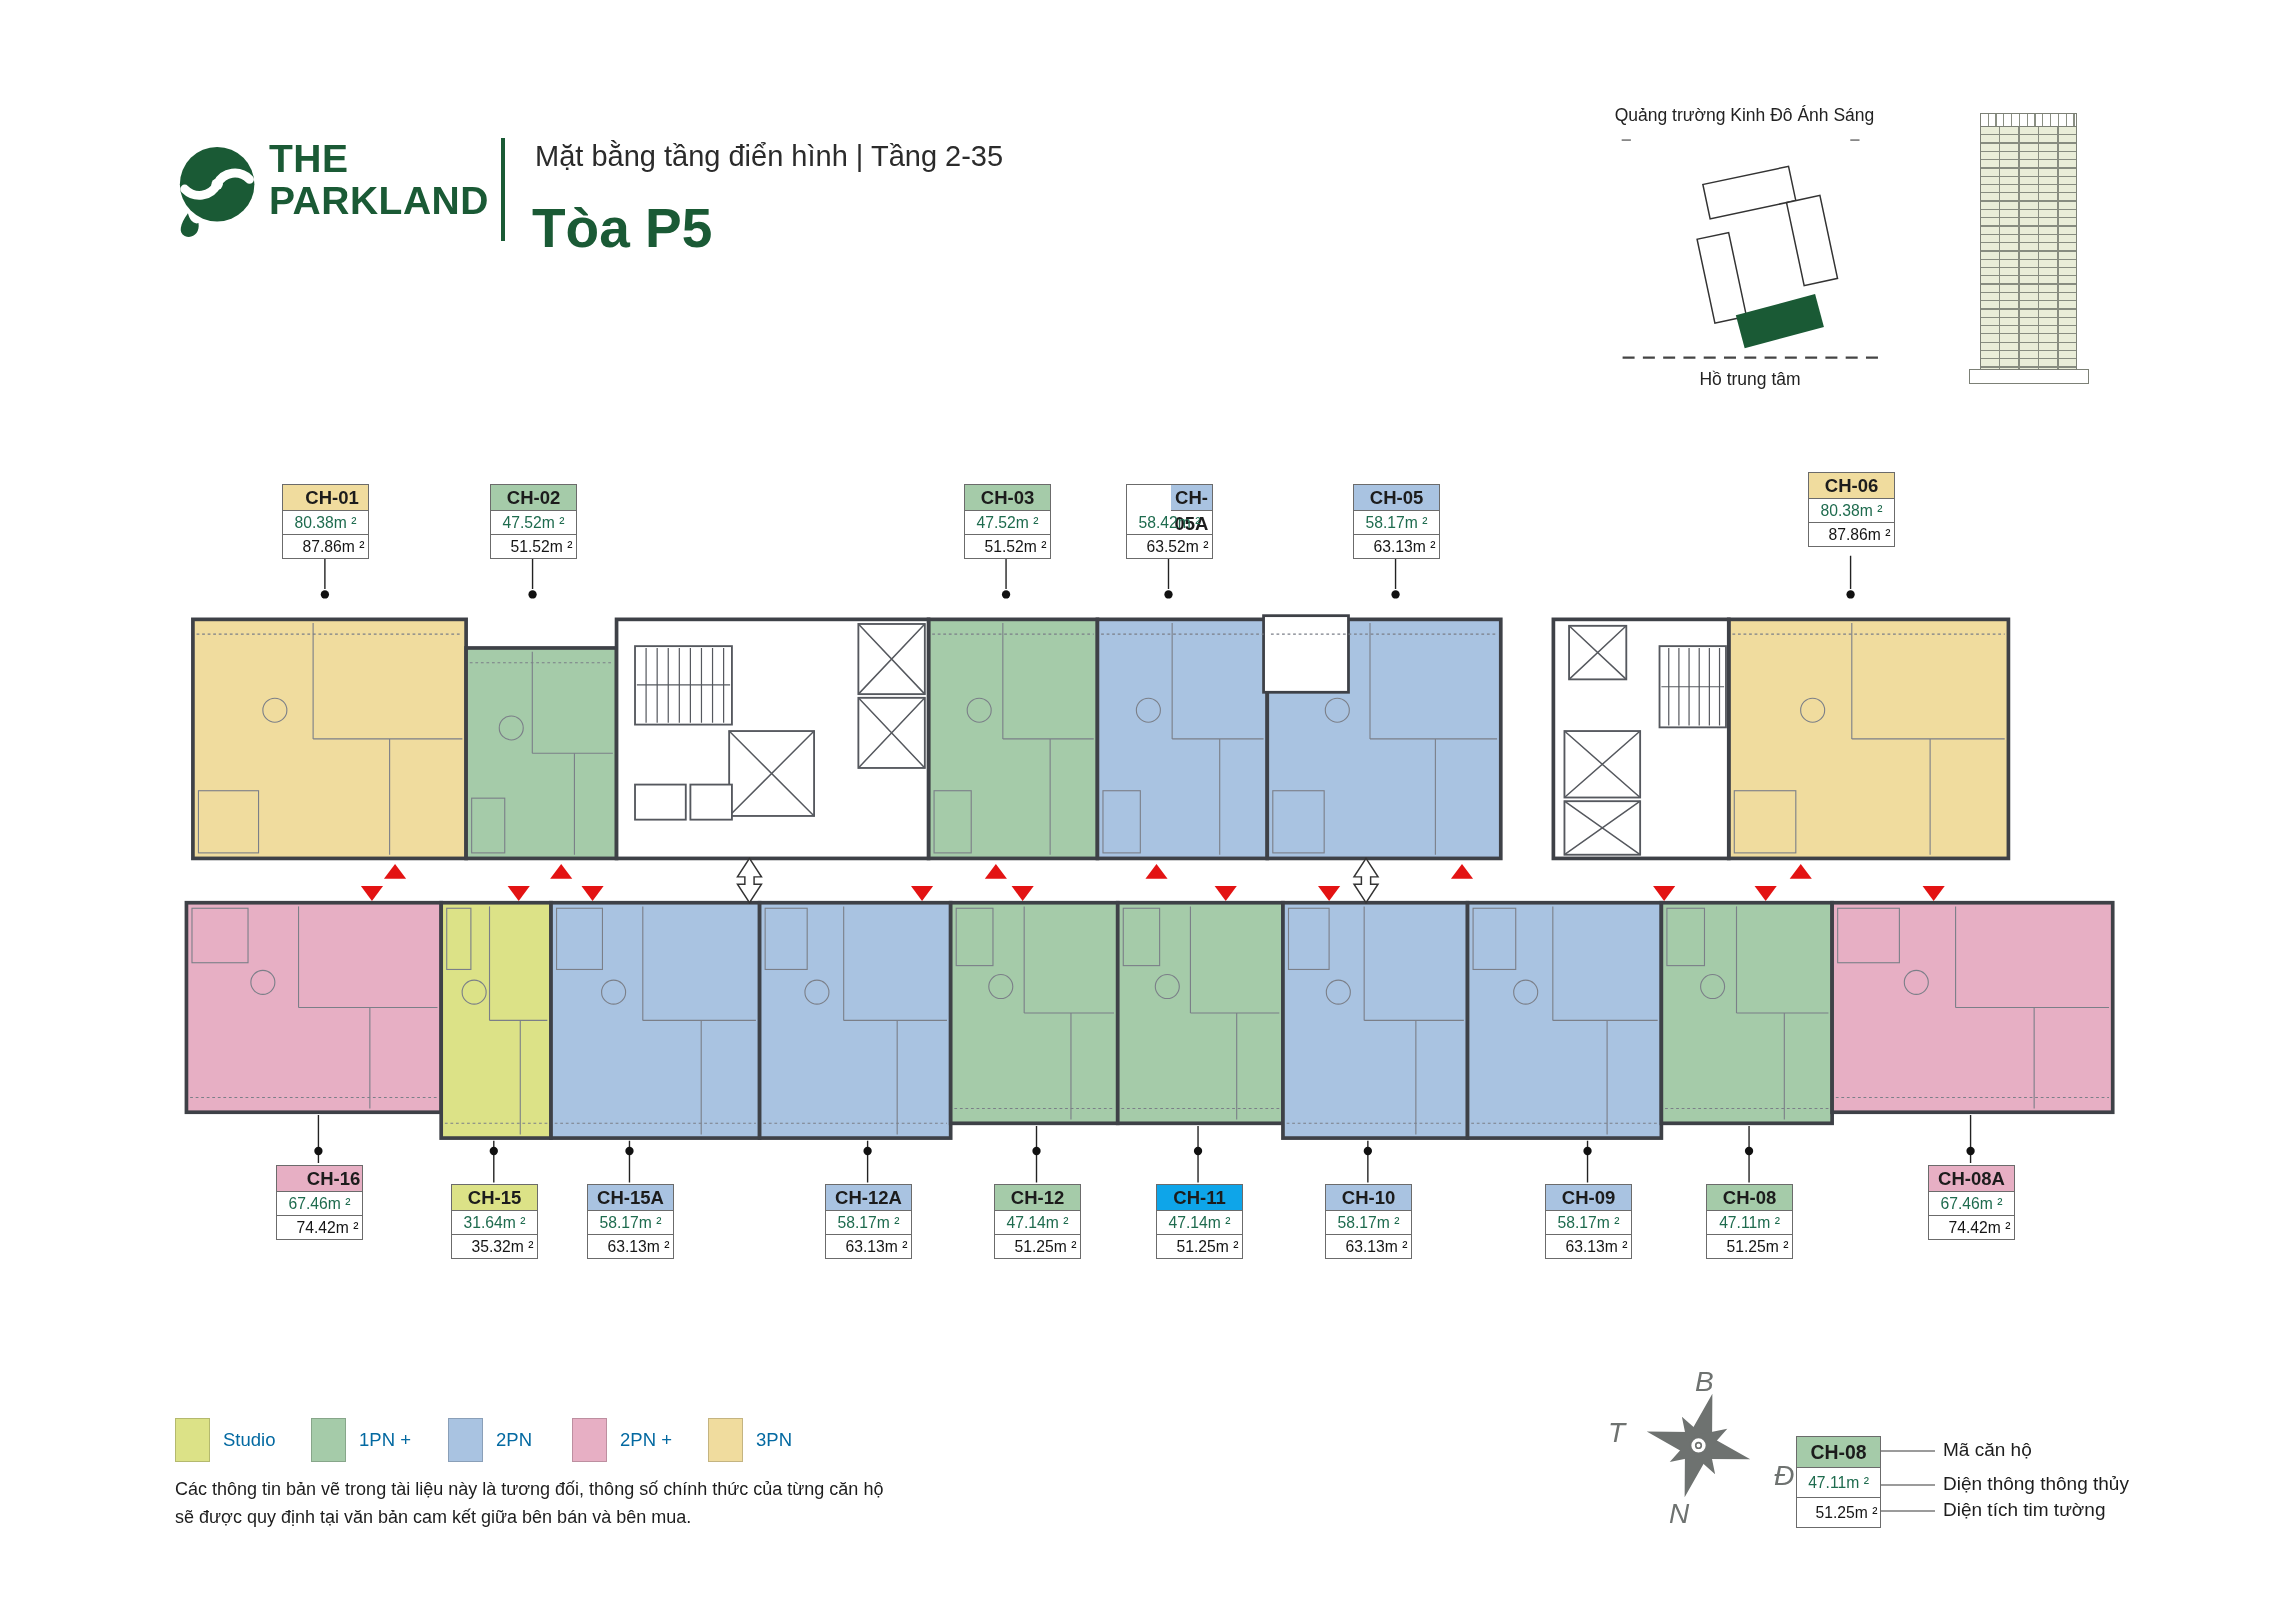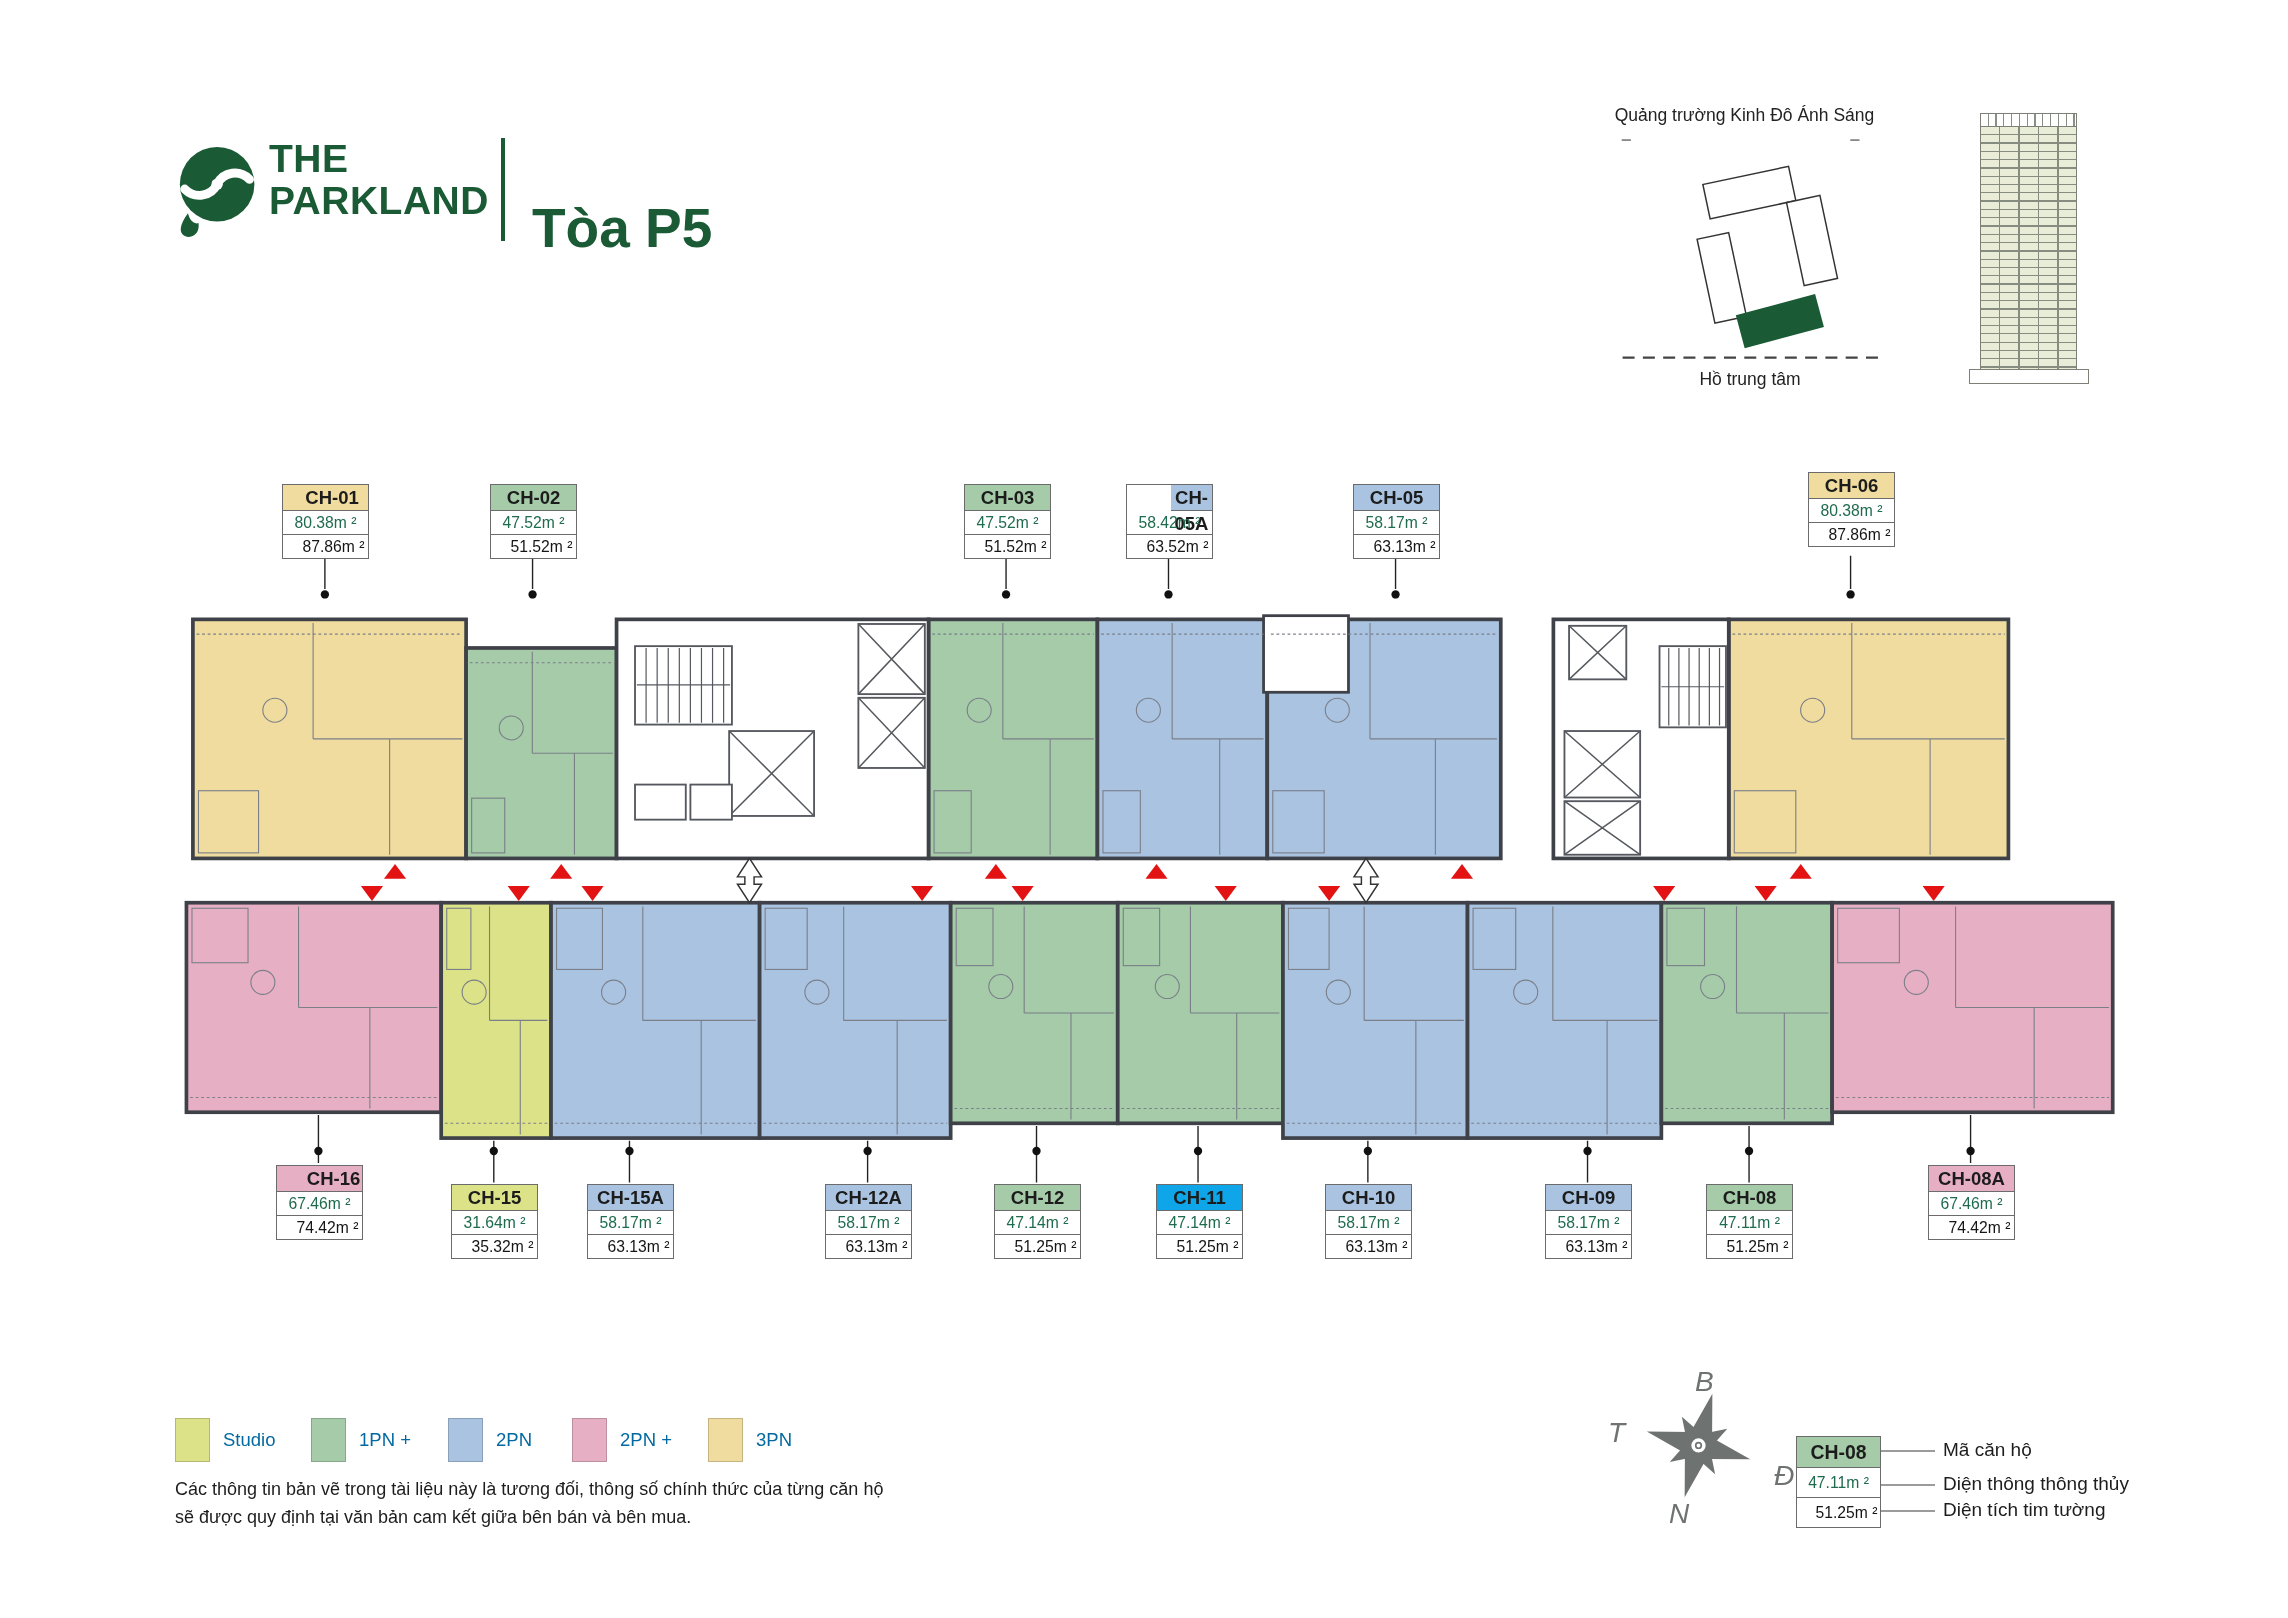--- a/index.html
+++ b/index.html
@@ -83,20 +83,21 @@
     <path d="M16,86 C6,100 4,110 12,114 C22,118 31,110 29,98 C23,100 18,94 16,86 Z" fill="currentColor"></path>
     <path d="M52,50 C60,34 80,32 92,44" stroke="#fff" stroke-width="11" fill="none" stroke-linecap="round"></path>
     <path d="M52,50 C44,66 24,68 12,56" stroke="#fff" stroke-width="11" fill="none" stroke-linecap="round"></path>
     <circle cx="52" cy="50" r="7" fill="#fff"></circle>
   </svg>
   <div class="abs" id="logo-text">
     <div>THE</div>
     <div>PARKLAND</div>
   </div>
   <div class="abs" id="header-divider"></div>
+  <div class="abs" id="subtitle">Mặt bằng tầng điển hình | Tầng 2-35</div>
   <div class="abs" id="tower-title">Tòa P5</div>
 
   <div class="abs" id="sitemap-title">Quảng trường Kinh Đô Ánh Sáng</div>
   <svg class="abs" style="left:1606px;top:129px" width="295" height="249" viewBox="1740 140 320 270">
     <line x1="1757" y1="152" x2="1767" y2="152" stroke="#888" stroke-width="2"></line>
     <line x1="2005" y1="152" x2="2015" y2="152" stroke="#888" stroke-width="2"></line>
     <g fill="#fff" stroke="#333" stroke-width="1.6">
       <rect x="1848" y="190" width="95" height="38" transform="rotate(-12 1895 209)"></rect>
       <rect x="1945" y="215" width="37" height="92" transform="rotate(-12 1963 261)"></rect>
       <rect x="1848" y="255" width="35" height="93" transform="rotate(-12 1865 301)"></rect>

